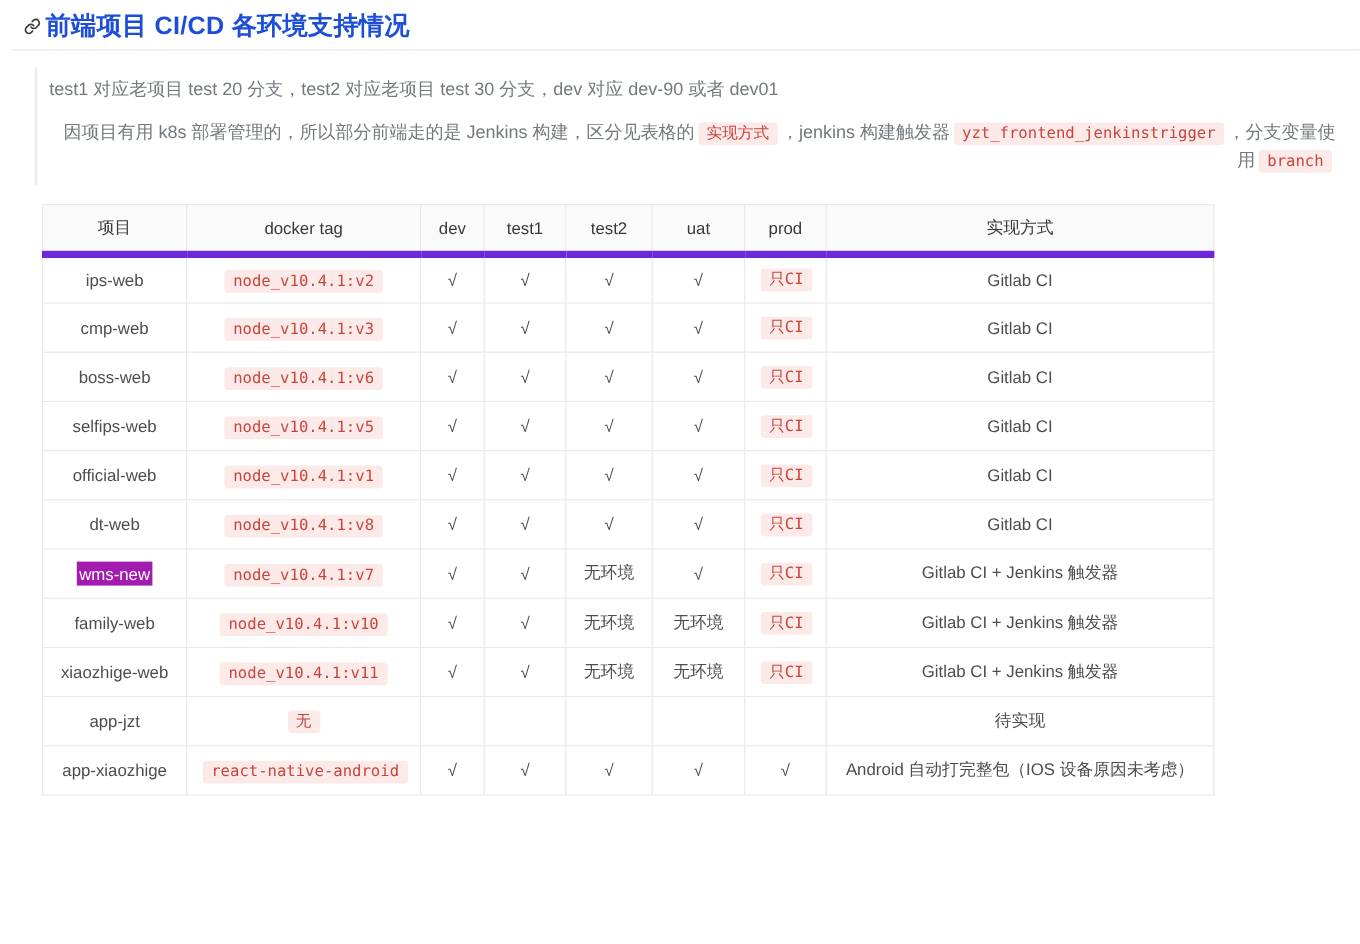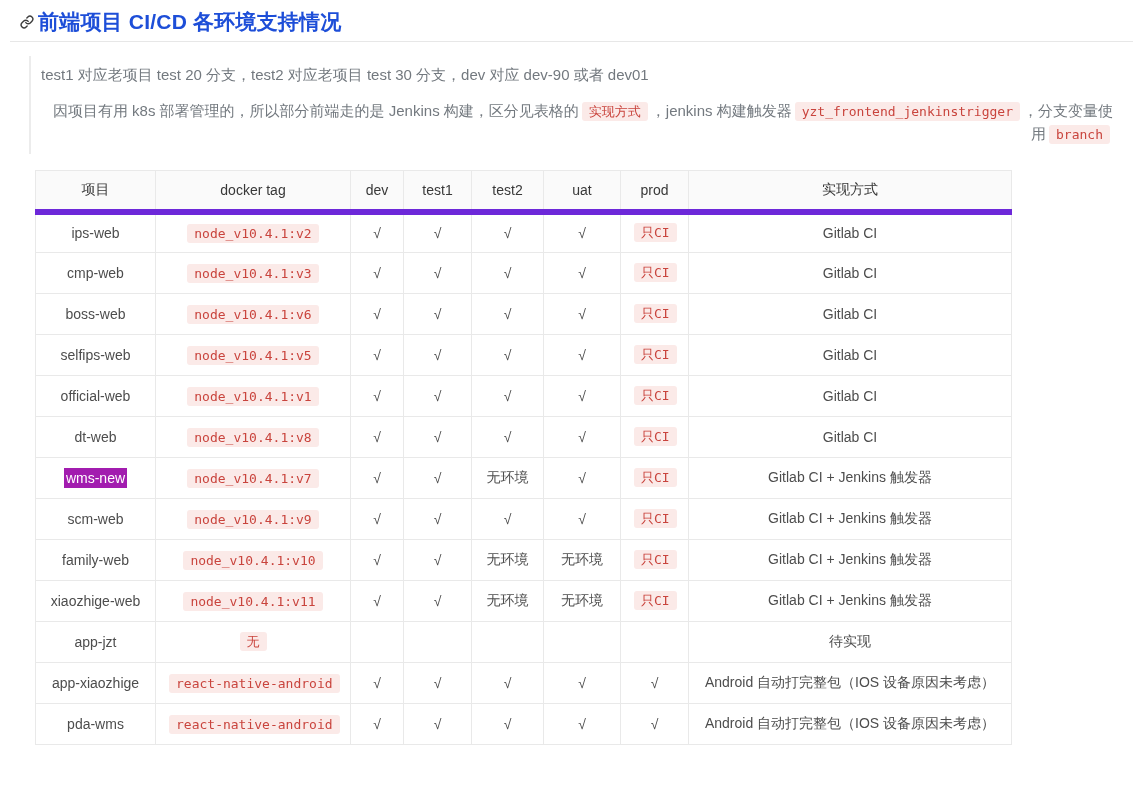--- a/index.html
+++ b/index.html
@@ -213,30 +213,20 @@
           <td class="align-left"><span class="text-selected">wms-new</span></td>
           <td><code class="badge">node_v10.4.1:v7</code></td>
           <td><span>√</span></td>
           <td><span>√</span></td>
           <td><span>无环境</span></td>
           <td><span>√</span></td>
           <td><code class="badge">只CI</code></td>
           <td><span>Gitlab CI + Jenkins 触发器</span></td>
         </tr>
         <tr>
-          <td class="align-left"><span>scm-web</span></td>
-          <td><code class="badge">node_v10.4.1:v9</code></td>
-          <td><span>√</span></td>
-          <td><span>√</span></td>
-          <td><span>√</span></td>
-          <td><span>√</span></td>
-          <td><code class="badge">只CI</code></td>
-          <td><span>Gitlab CI + Jenkins 触发器</span></td>
-        </tr>
-        <tr>
           <td class="align-left"><span>family-web</span></td>
           <td><code class="badge">node_v10.4.1:v10</code></td>
           <td><span>√</span></td>
           <td><span>√</span></td>
           <td><span>无环境</span></td>
           <td><span>无环境</span></td>
           <td><code class="badge">只CI</code></td>
           <td><span>Gitlab CI + Jenkins 触发器</span></td>
         </tr>
         <tr>
@@ -262,26 +252,16 @@
         <tr>
           <td class="align-left"><span>app-xiaozhige</span></td>
           <td><code class="badge">react-native-android</code></td>
           <td><span>√</span></td>
           <td><span>√</span></td>
           <td><span>√</span></td>
           <td><span>√</span></td>
           <td><span>√</span></td>
           <td><span>Android 自动打完整包（IOS 设备原因未考虑）</span></td>
         </tr>
-        <tr>
-          <td class="align-left"><span>pda-wms</span></td>
-          <td><code class="badge">react-native-android</code></td>
-          <td><span>√</span></td>
-          <td><span>√</span></td>
-          <td><span>√</span></td>
-          <td><span>√</span></td>
-          <td><span>√</span></td>
-          <td><span>Android 自动打完整包（IOS 设备原因未考虑）</span></td>
-        </tr>
       </tbody>
   </table>
 
 </div>
 
 </body></html>

